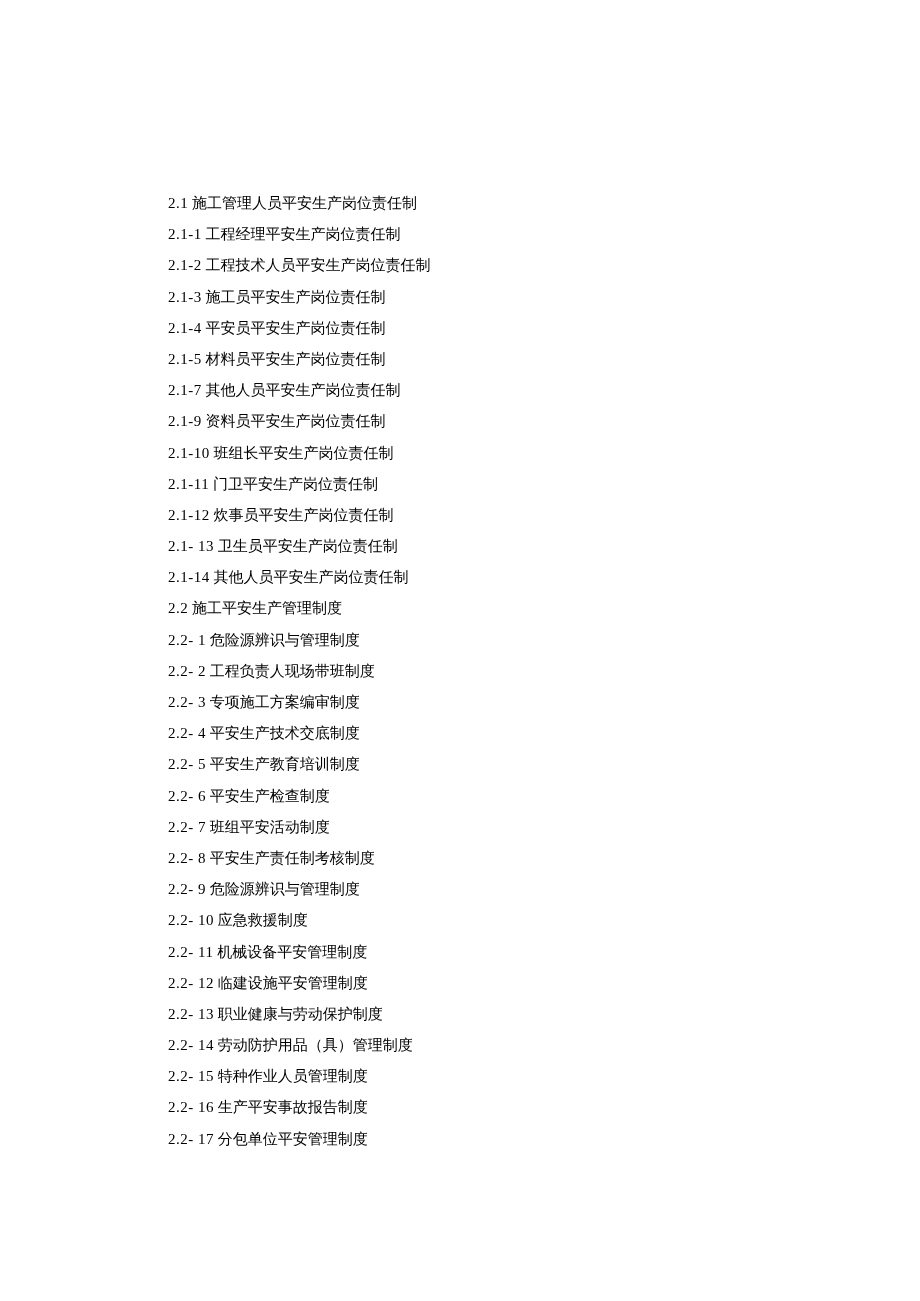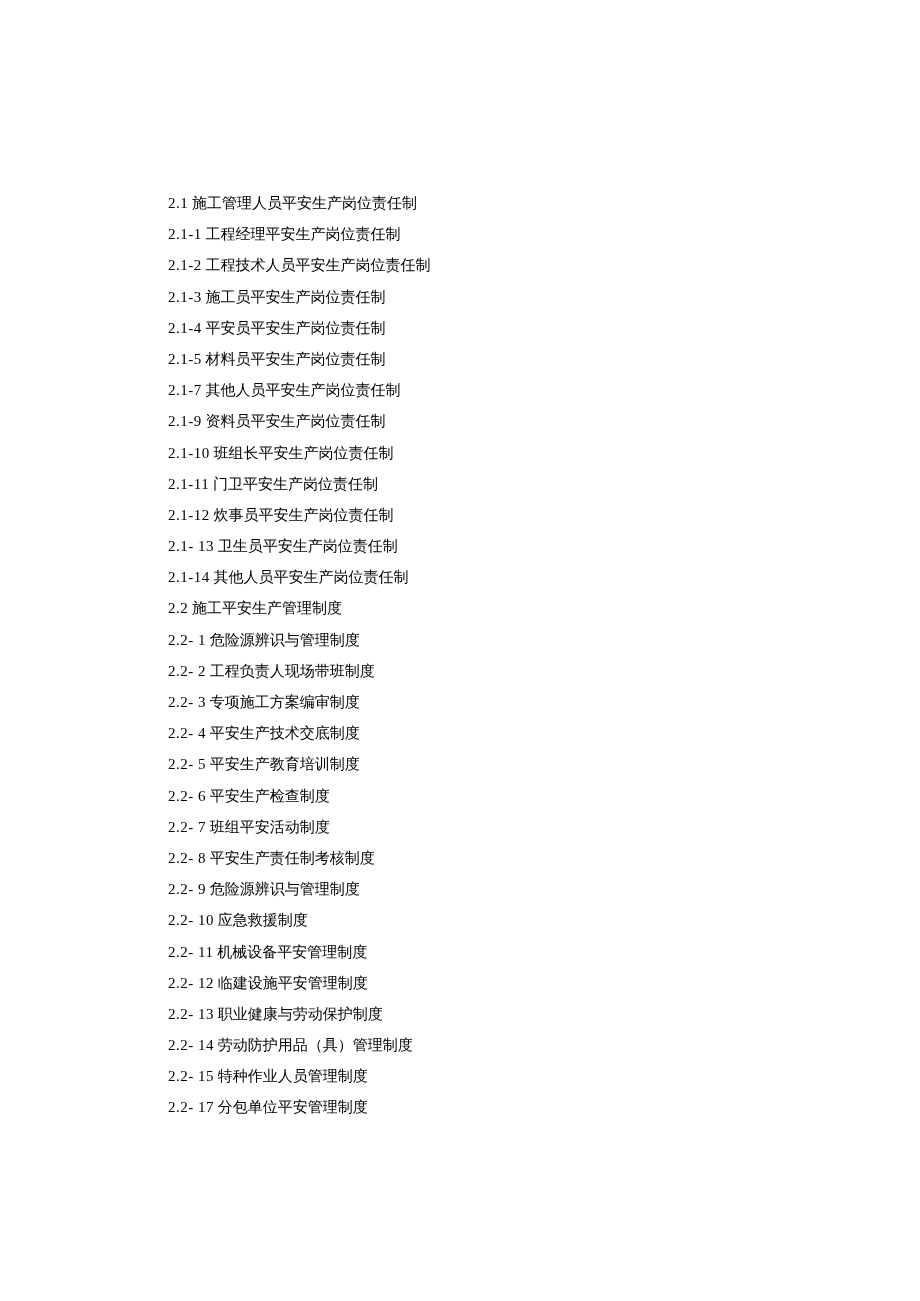--- a/index.html
+++ b/index.html
@@ -59,14 +59,15 @@
   <li class="toc-item"><span class="item-number">2.2-  6</span> <span class="item-text">平安生产检查制度</span></li>
   <li class="toc-item"><span class="item-number">2.2-  7</span> <span class="item-text">班组平安活动制度</span></li>
   <li class="toc-item"><span class="item-number">2.2-  8</span> <span class="item-text">平安生产责任制考核制度</span></li>
   <li class="toc-item"><span class="item-number">2.2-  9</span> <span class="item-text">危险源辨识与管理制度</span></li>
   <li class="toc-item"><span class="item-number">2.2-  10</span> <span class="item-text">应急救援制度</span></li>
   <li class="toc-item"><span class="item-number">2.2-  11</span> <span class="item-text">机械设备平安管理制度</span></li>
   <li class="toc-item"><span class="item-number">2.2-  12</span> <span class="item-text">临建设施平安管理制度</span></li>
   <li class="toc-item"><span class="item-number">2.2-  13</span> <span class="item-text">职业健康与劳动保护制度</span></li>
   <li class="toc-item"><span class="item-number">2.2-  14</span> <span class="item-text">劳动防护用品（具）管理制度</span></li>
   <li class="toc-item"><span class="item-number">2.2-  15</span> <span class="item-text">特种作业人员管理制度</span></li>
+  <li class="toc-item"><span class="item-number">2.2-  16</span> <span class="item-text">生产平安事故报告制度</span></li>
   <li class="toc-item"><span class="item-number">2.2-  17</span> <span class="item-text">分包单位平安管理制度</span></li>
 </ul>
 
 </body></html>

